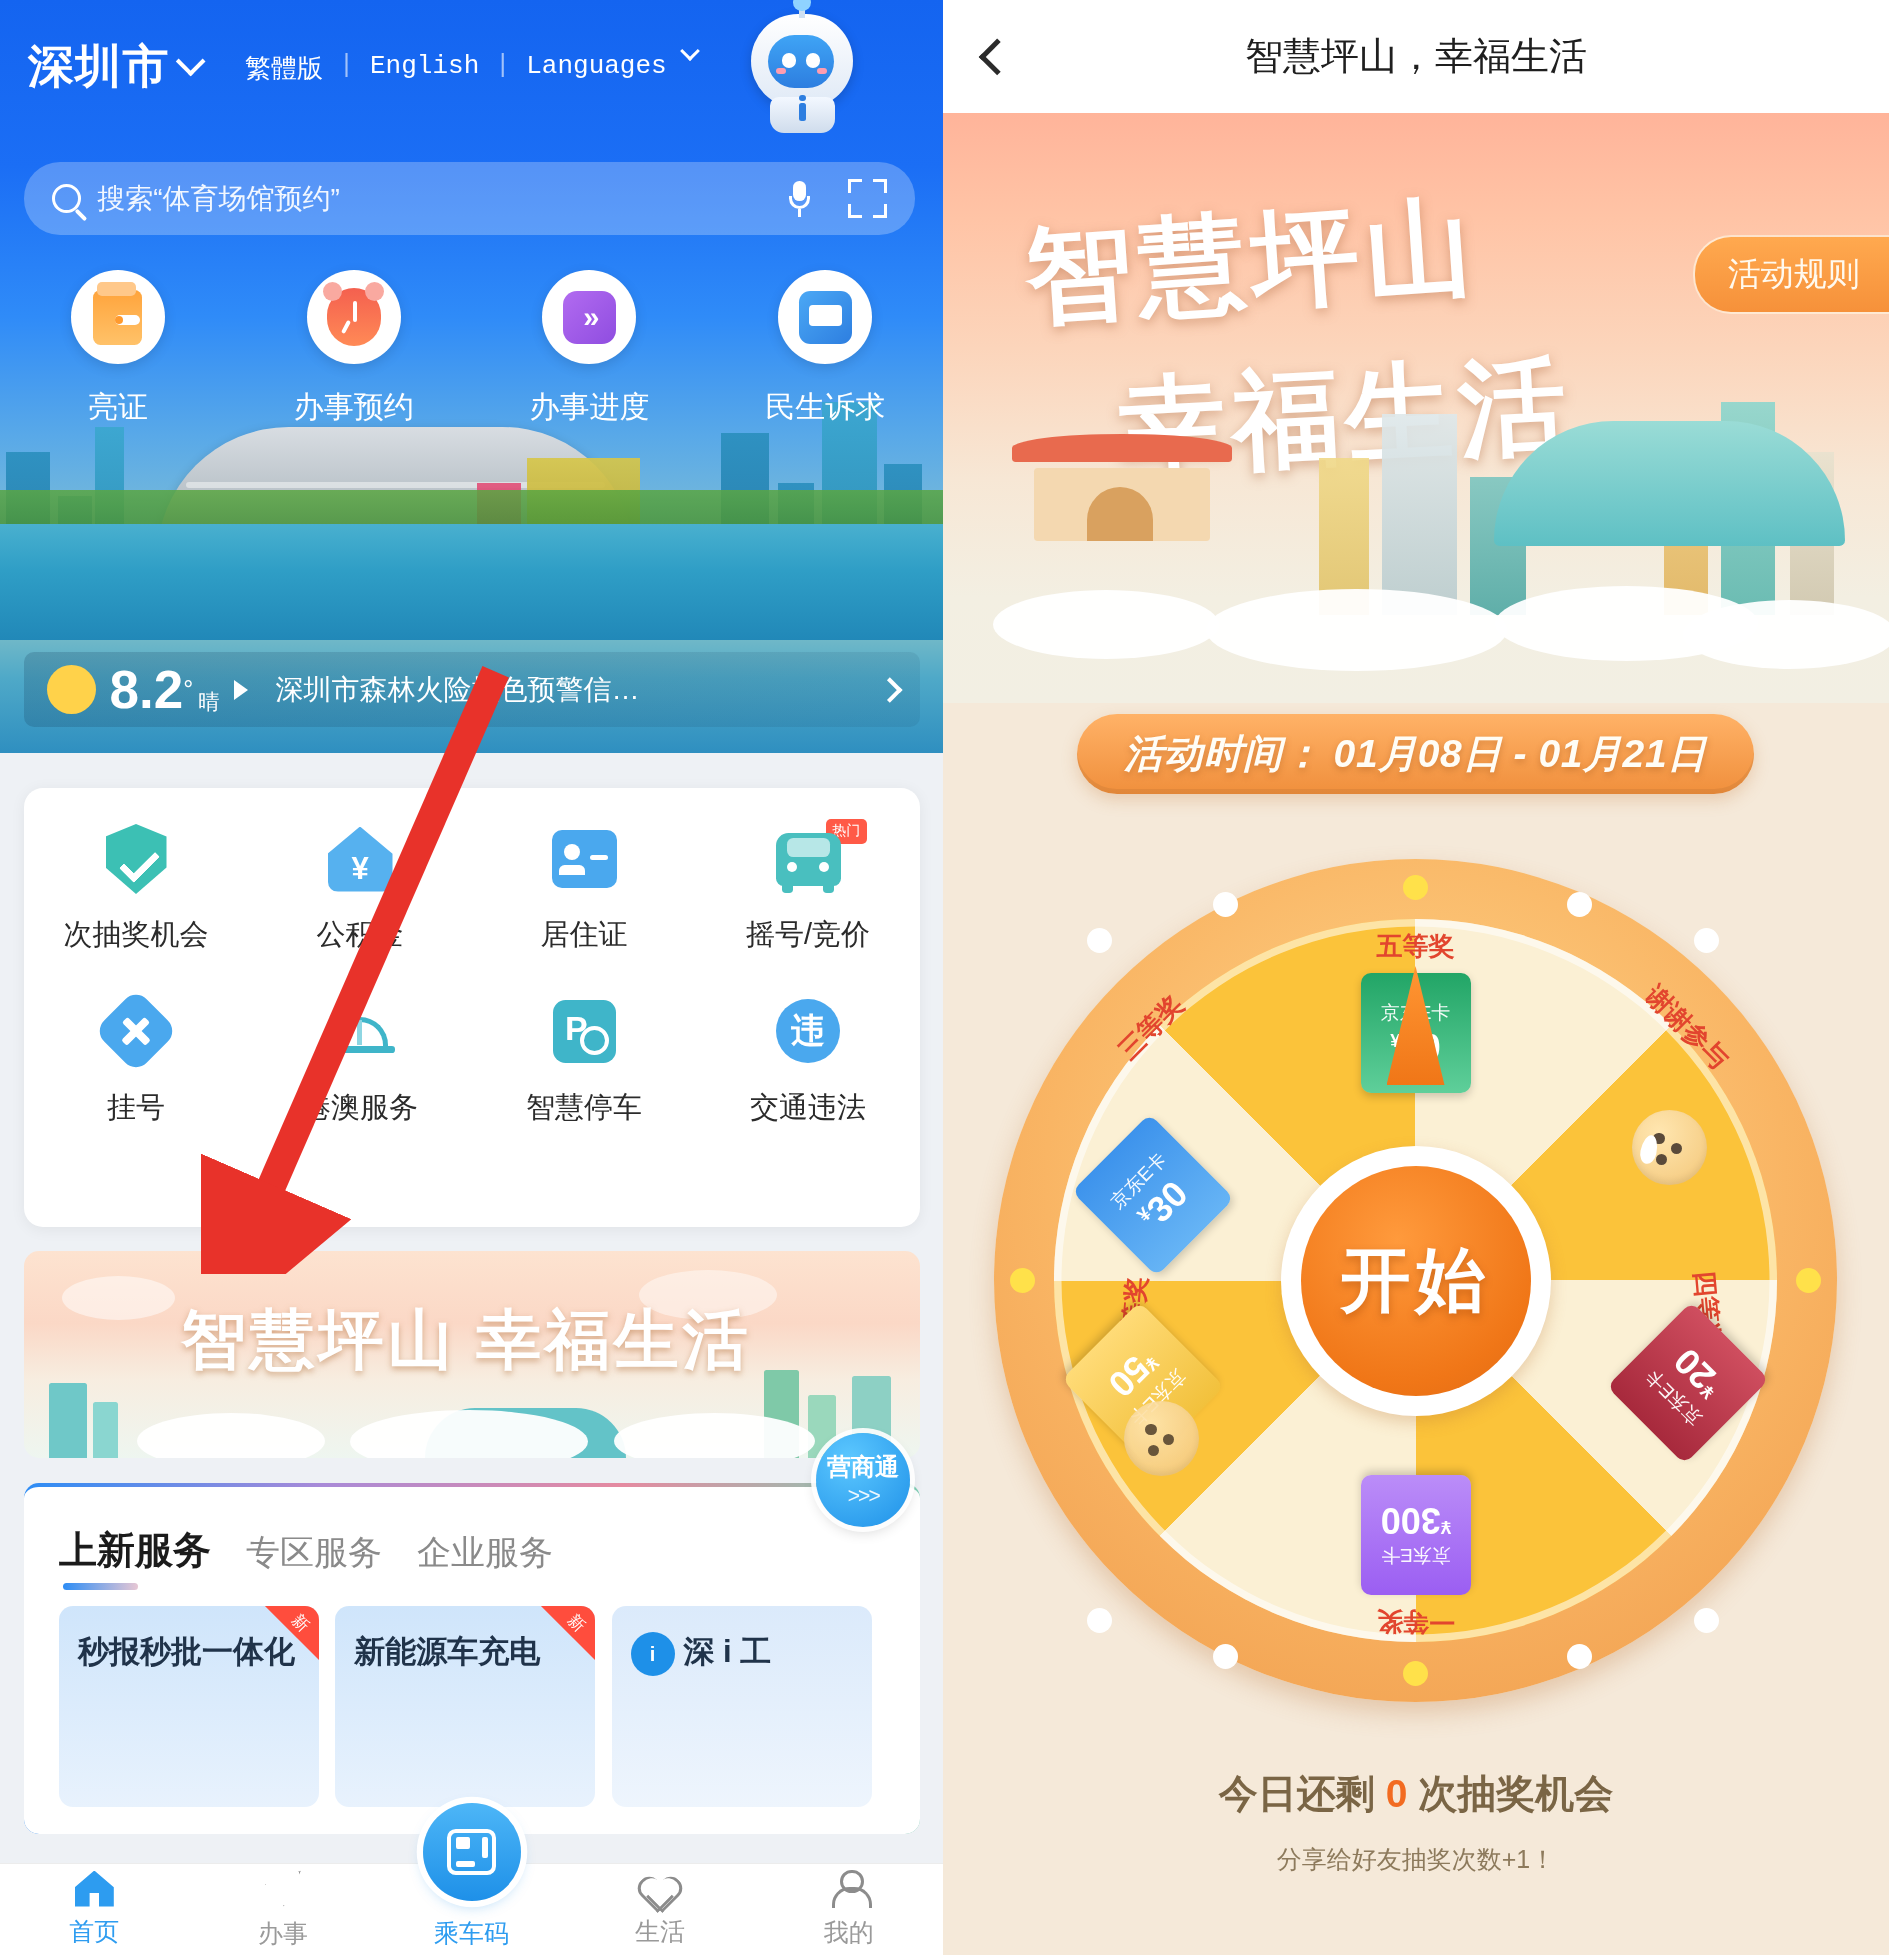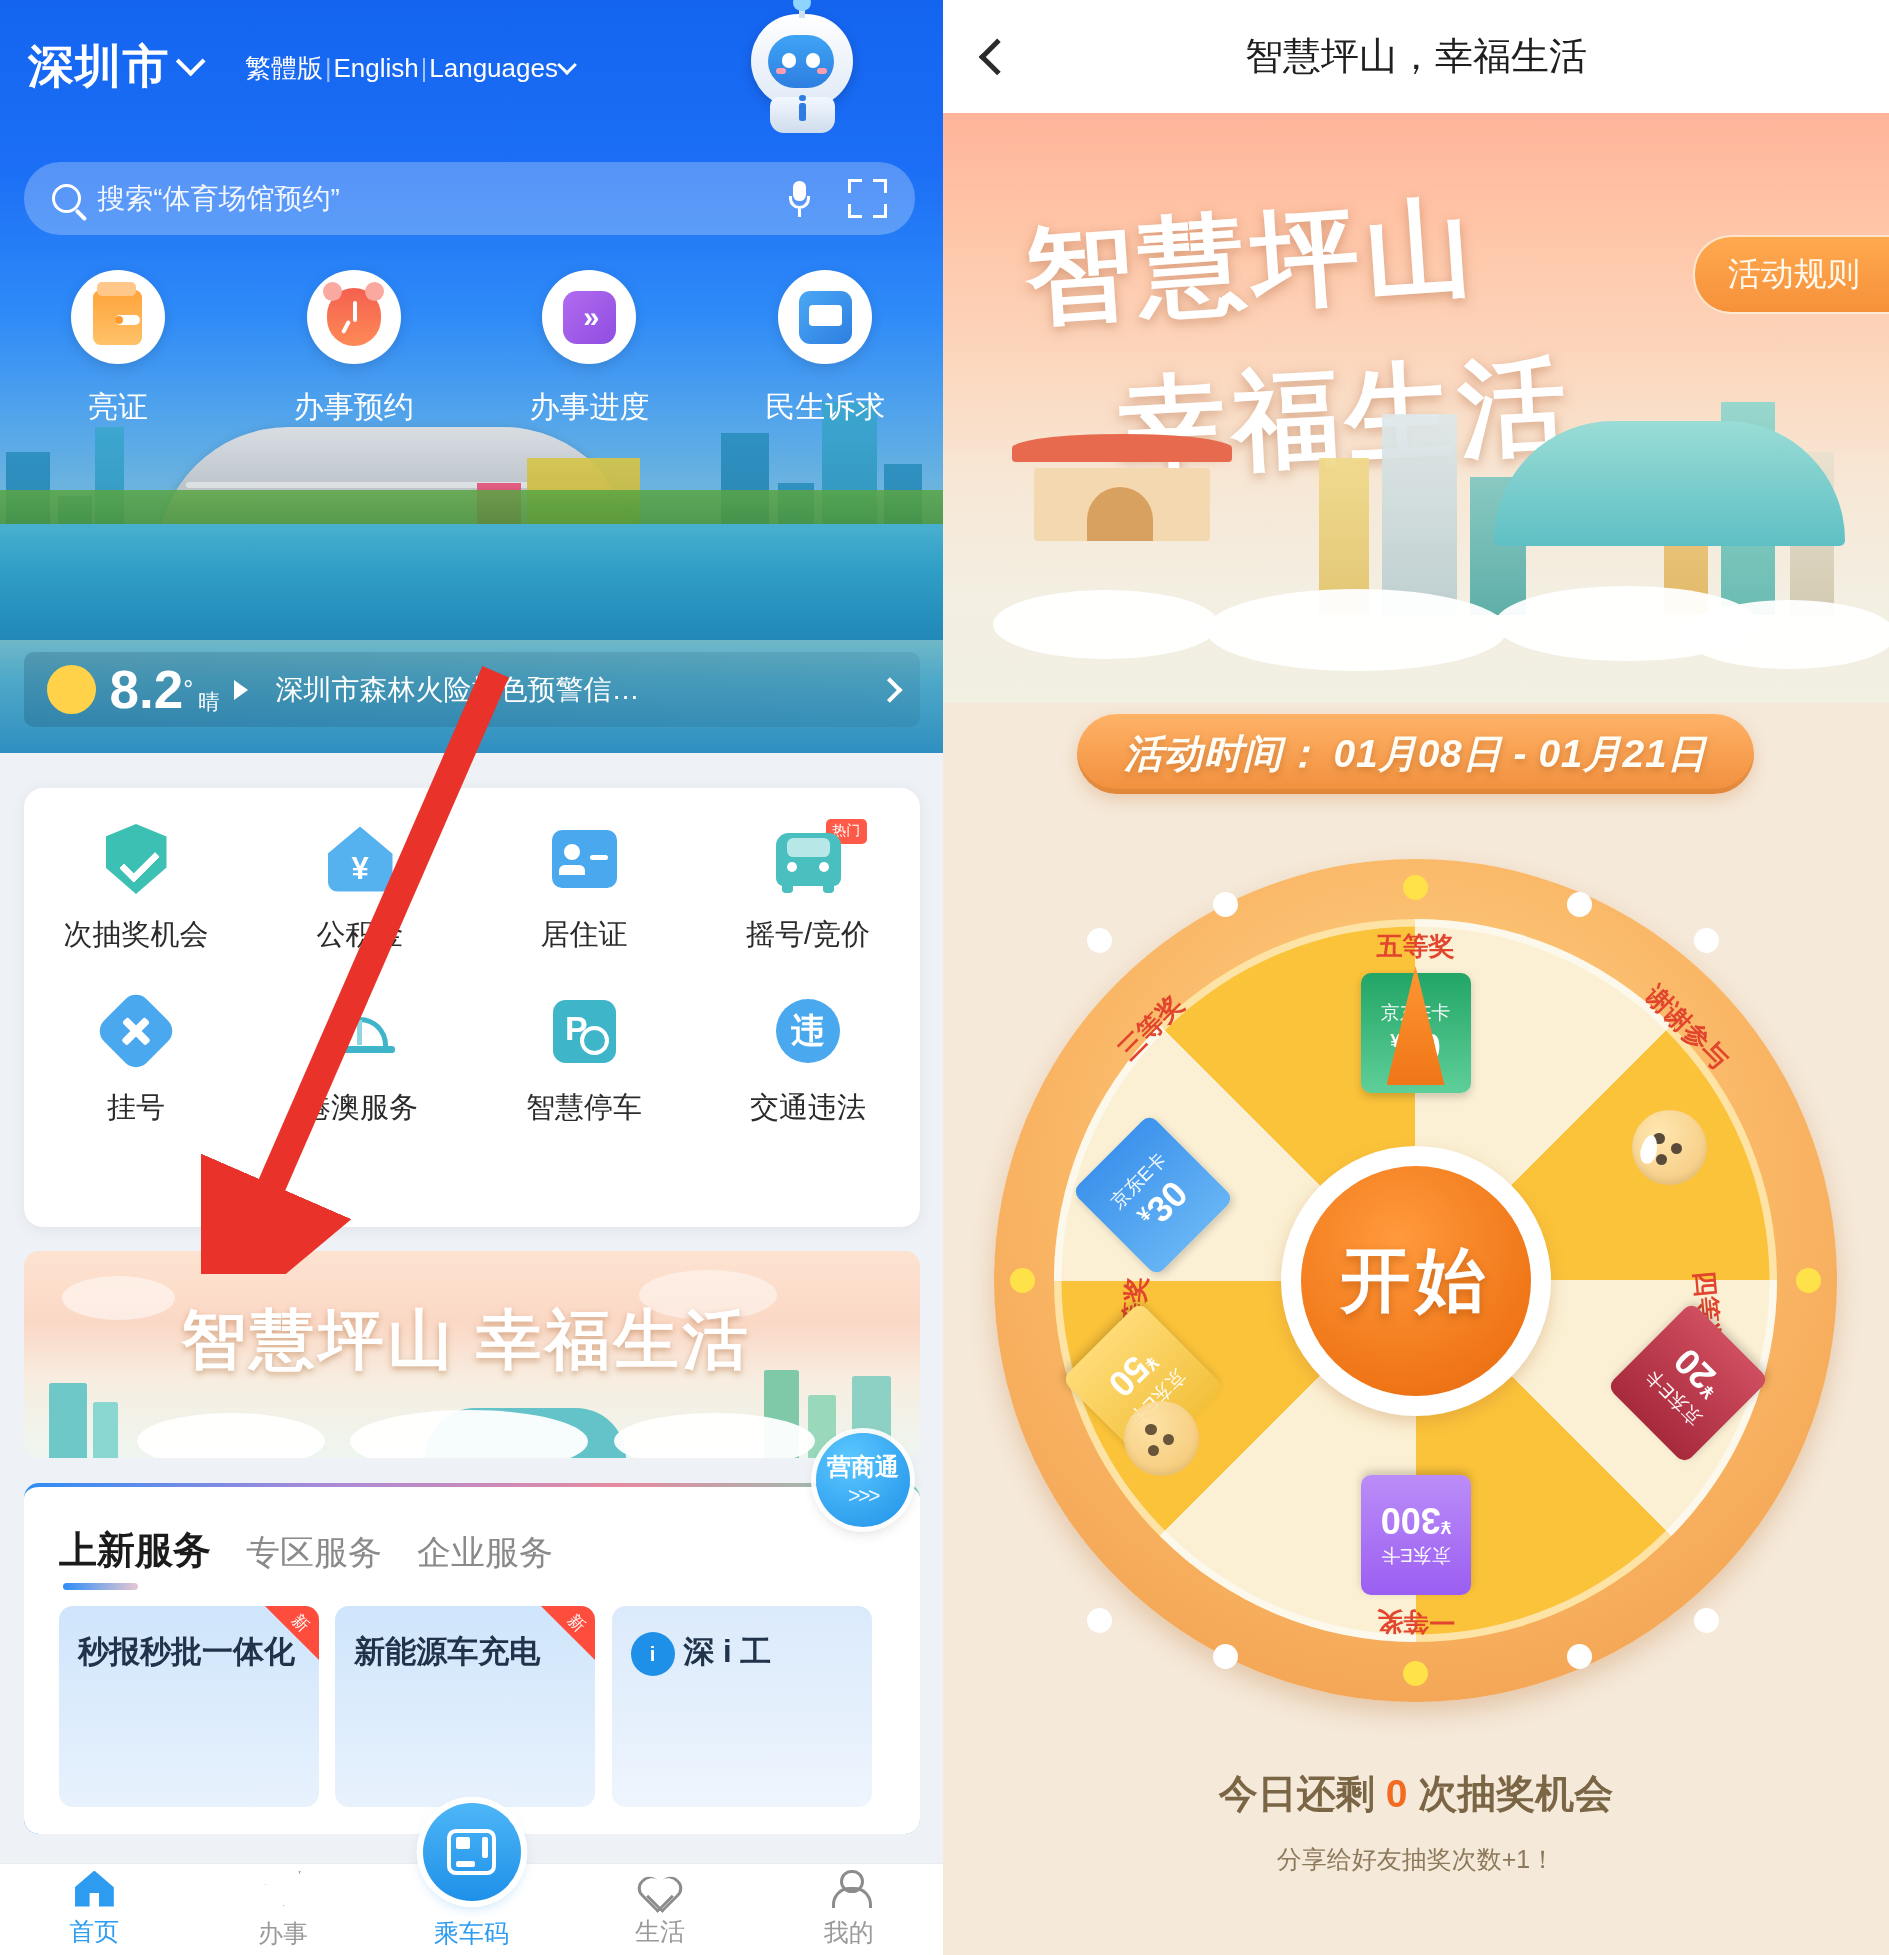--- a/index.html
+++ b/index.html
@@ -30,22 +30,22 @@
   .waterfront{position:absolute;bottom:0;left:0;width:943px;height:116px;
     background:linear-gradient(180deg,#49b0cf 0%,#2f9ec6 40%,#2188b8 100%);}
   .green{position:absolute;bottom:94px;left:0;width:943px;height:56px;
     background:linear-gradient(180deg,#5aa642,#3f8a34);opacity:.85;}
 
   .topbar { position:absolute; left:0; top:0; width:943px; height:157px; z-index:5; }
   .city-sel { position:absolute; left:28px; top:36px; display:flex; align-items:center; gap:10px; }
   .city-name { font-size:46px; color:#fff; font-weight:bold; letter-spacing:1.3px; }
   .chev { width:21.3px; height:21.3px; border-right:4.4px solid #fff; border-bottom:4.4px solid #fff;
           transform:rotate(45deg); margin-top:-10px; }
-  .langs { position:absolute; left:245px; top:51px; display:flex; align-items:center; gap:2px;
-           color:#fff; font-size:26px; }
+  .langs { position:absolute; left:245px; top:51px; display:flex; gap:16px;
+           color:#fff; font-size:26px;font-family:Liberation Mono, monospace; }
   .langs .sep { color:rgba(255,255,255,.6); font-size:25px; }
   .chev-sm { width:14px;height:14px;border-right:3.8px solid #fff;border-bottom:3.8px solid #fff;
              transform:rotate(45deg); margin-top:-7.5px; }
   .robot { position:absolute; right:82px; top:5px; width:119px; height:132px; }
   .robot-head{position:absolute;left:8.8px;top:8.8px;width:102px;height:94px;border-radius:48px;
     background:linear-gradient(180deg,#ffffff,#dfe9f6);box-shadow:0 3.8px 11.3px rgba(0,0,0,.18);}
   .robot-face{position:absolute;left:17.6px;top:21.3px;width:66px;height:53px;border-radius:29px;
     background:linear-gradient(180deg,#3fa4f5,#2d7ee0);}
   .eye{position:absolute;top:17.6px;width:14px;height:15px;border-radius:7px;background:#fff;}
   .eye.l{left:14px;} .eye.r{right:14px;}
@@ -165,21 +165,21 @@
   .banner .bcity{position:absolute;bottom:0;left:0;width:896px;height:100px;}
   .bb{position:absolute;bottom:0;border-radius:2.5px 2.5px 0 0;}
   .banner .btxt{position:absolute;left:157px;top:45px;font-size:65px;color:#fff;font-weight:bold;
     text-shadow:0 2.5px 6.3px rgba(180,120,70,.55); font-family:"Liberation Serif",serif; letter-spacing:3.8px;}
   .cloud{position:absolute;background:#fff;border-radius:50%;opacity:.95;}
 
   .yst {
     position:absolute; right:33px; top:1433px; width:94px; height:94px; border-radius:50%; z-index:9;
     background:radial-gradient(circle at 35% 28%,#5cc8ff,#1e90e8);
     box-shadow:0 0 0 5px rgba(255,255,255,.9), 0 5px 14px rgba(0,0,0,.16);
-    display:flex; flex-direction:column; align-items:center; justify-content:center;
+    display:flex; flex-direction:column; align-items:center; justify-content:center;font-family:Liberation Mono, monospace;
   }
   .yst b{color:#fff;font-size:24px;font-weight:bold;}
   .yst i{color:rgba(255,255,255,.9);font-size:21.3px;font-style:normal;letter-spacing:-2.5px;margin-top:1.3px;}
 
   .lower {
     position:absolute; left:24px; top:1483px; width:896px; height:351px; background:#fff;
     border-radius:15px; z-index:6; border-top:4.4px solid transparent;
     background-image:linear-gradient(#fff,#fff),linear-gradient(90deg,#2d8df5,#a98ad8,#e58aa0,#7ed0b5);
     background-origin:border-box; background-clip:padding-box,border-box;
   }

